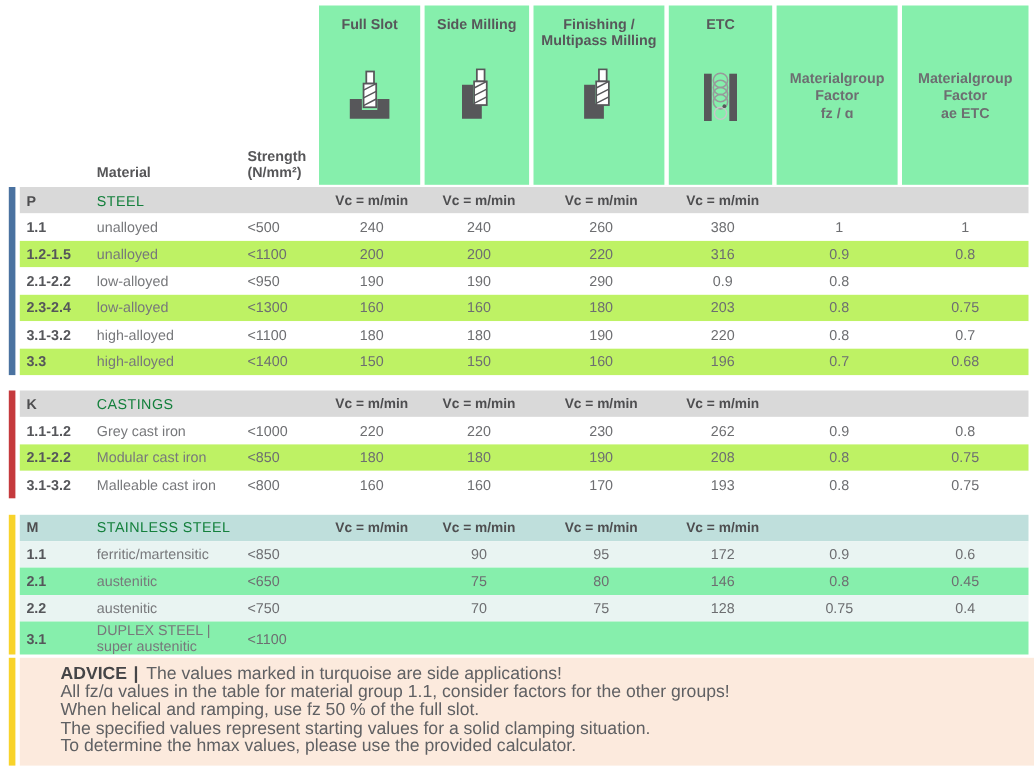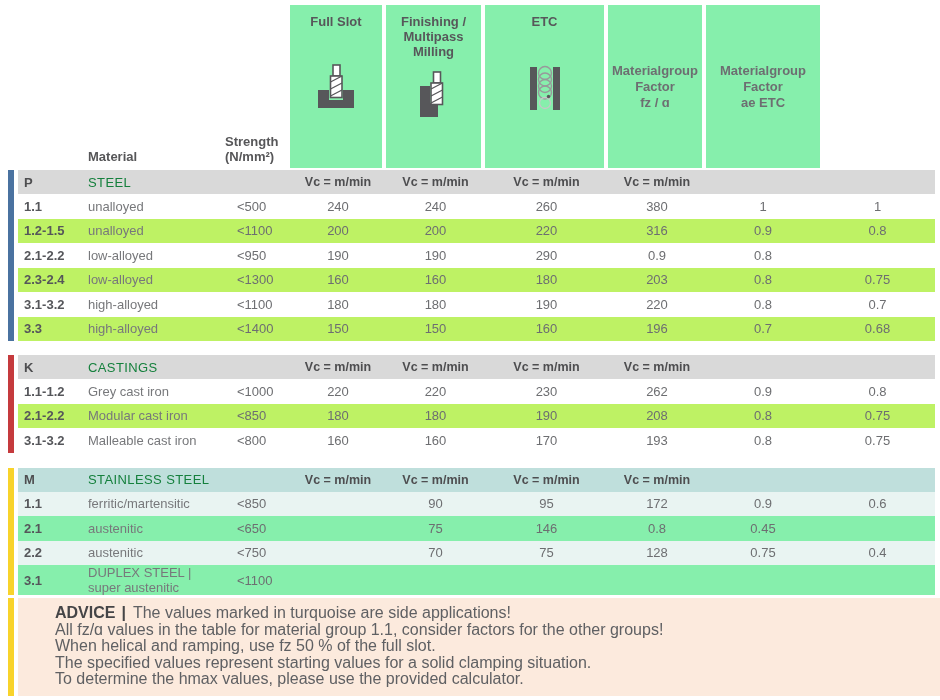--- a/index.html
+++ b/index.html
@@ -29,21 +29,21 @@
   #sections .section:nth-child(2){margin-top:14px;}
   #sections .section:nth-child(3){margin-top:15px;}
   .secbar{width:6px;flex:0 0 6px;margin-right:4px;}
   .secbody{flex:1 1 auto;}
   .srow{width:917px;}
   .shead{height:24px;}
   .drow{min-height:24.5px;}
   .cell{display:flex;align-items:center;font-size:13px;}
   .c-id{padding-left:6px;}
   .c-mat{padding-left:4px;white-space:pre-line;line-height:15px;}
-  .c-str{padding-left:6px;margin-left:12px;}
+  .c-str{padding-left:6px;}
   .c-num{justify-content:center;text-align:center;}
   .code{font-weight:bold;color:#4e4e50;}
   .name{color:#15803d;letter-spacing:0.4px;}
   .vc{font-weight:bold;color:#4e4e50;font-size:12.5px;}
   .id{font-weight:bold;color:#55565a;}
   .mat{color:#77787b;}
   .val{color:#6d6e71;}
   .theme-gray .shead{background:#d9d9d9;}
   .theme-gray .drow{background:#ffffff;}
   .theme-gray .drow.alt{background:#bef264;}
@@ -75,20 +75,31 @@
           <div class="hicon"><svg width="60" height="54" viewBox="0 0 60 54">
               <path d="M12 28 H23 V38 H37 V28 H48 V46 H12 Z" fill="#57575a"></path>
               <rect x="27" y="3" width="7" height="11" fill="#fff" stroke="#57575a" stroke-width="1.6"></rect>
               <rect x="24.5" y="14" width="11.5" height="21.5" fill="#fff" stroke="#57575a" stroke-width="1.6"></rect>
               <path d="M24.5 20 l11.5 -6 M24.5 27 l11.5 -6 M24.5 34 l11.5 -6" stroke="#57575a" stroke-width="1.3" fill="none"></path>
             </svg></div>
         </div>
       </div>
     <div class="hbox">
         <div class="fill">
+          <div class="htitle">Side Milling</div>
+          <div class="hicon"><svg width="60" height="54" viewBox="0 0 60 54">
+              <path d="M16 15 H26 V32 H34 V46 H16 Z" fill="#57575a"></path>
+              <rect x="29.5" y="1" width="7" height="11" fill="#fff" stroke="#57575a" stroke-width="1.6"></rect>
+              <rect x="27" y="12" width="11.5" height="21.5" fill="#fff" stroke="#57575a" stroke-width="1.6"></rect>
+              <path d="M27 18 l11.5 -6 M27 25 l11.5 -6 M27 32 l11.5 -6" stroke="#57575a" stroke-width="1.3" fill="none"></path>
+            </svg></div>
+        </div>
+      </div>
+    <div class="hbox">
+        <div class="fill">
           <div class="htitle">Finishing /
 Multipass Milling</div>
           <div class="hicon"><svg width="60" height="54" viewBox="0 0 60 54">
               <path d="M16 15 H26 V32 H34 V46 H16 Z" fill="#57575a"></path>
               <rect x="29.5" y="1" width="7" height="11" fill="#fff" stroke="#57575a" stroke-width="1.6"></rect>
               <rect x="27" y="12" width="11.5" height="21.5" fill="#fff" stroke="#57575a" stroke-width="1.6"></rect>
               <path d="M27 18 l11.5 -6 M27 25 l11.5 -6 M27 32 l11.5 -6" stroke="#57575a" stroke-width="1.3" fill="none"></path>
             </svg></div>
         </div>
       </div>
@@ -278,20 +289,21 @@
             <div class="cell c-num val">172</div>
             <div class="cell c-num val">0.9</div>
             <div class="cell c-num val">0.6</div>
           </div>
           <div class="grid srow drow alt">
             <div class="cell c-id id">2.1</div>
             <div class="cell c-mat mat">austenitic</div>
             <div class="cell c-str val">&lt;650</div>
             <div class="cell c-num val"></div>
             <div class="cell c-num val">75</div>
+            <div class="cell c-num val">80</div>
             <div class="cell c-num val">146</div>
             <div class="cell c-num val">0.8</div>
             <div class="cell c-num val">0.45</div>
           </div>
           <div class="grid srow drow">
             <div class="cell c-id id">2.2</div>
             <div class="cell c-mat mat">austenitic</div>
             <div class="cell c-str val">&lt;750</div>
             <div class="cell c-num val"></div>
             <div class="cell c-num val">70</div>

